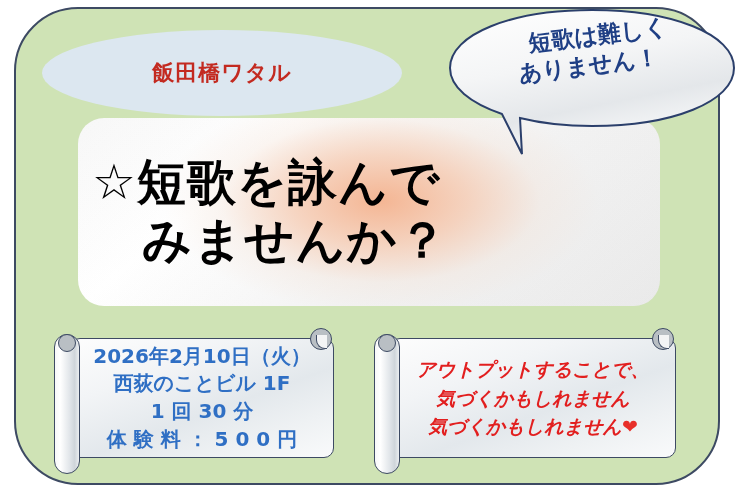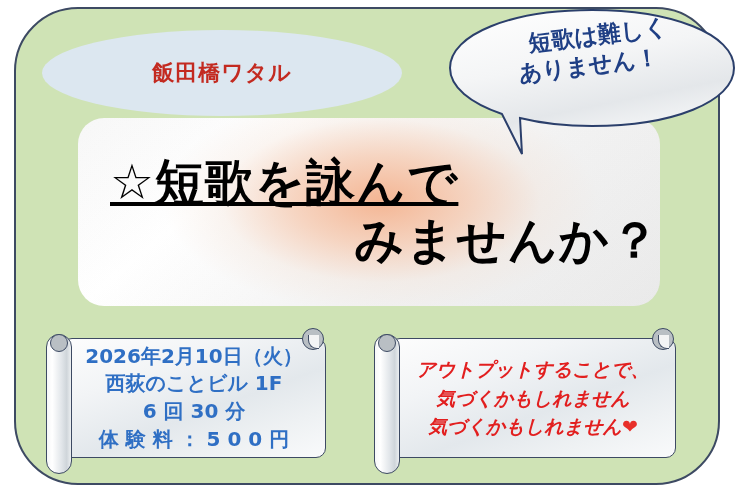--- a/index.html
+++ b/index.html
@@ -84,31 +84,29 @@
     z-index: 5;
     display: flex;
     flex-direction: column;
     justify-content: center;
     color: #000000;
     font-weight: bold;
     font-size: 49px;
     line-height: 1.03;
   }
   .title-line1 {
-    padding-left: 32px;
+    padding-left: 14px;
     white-space: nowrap;
     letter-spacing: 1px;
-    text-decoration: underline;
   }
   .title-line2 {
-    padding-left: 48px;
+    padding-left: 64px;
     white-space: nowrap;
     letter-spacing: 1px;
     margin-top: 8px;
-    text-align: right;
   }
 
   
   .bubble-wrap {
     position: absolute;
     left: 444px;
     top: 2px;
     width: 296px;
     height: 170px;
     z-index: 6;
@@ -210,21 +208,21 @@
     display: flex;
     flex-direction: column;
     align-items: center;
     justify-content: center;
     z-index: 5;
     text-align: center;
   }
   .scroll-text div { white-space: nowrap; }
 
   
-  #scroll-left { left: 40px; top: 328px; width: 290px; height: 148px; }
+  #scroll-left { left: 48px; top: 328px; width: 290px; height: 148px; }
   #scroll-left .scroll-text {
     color: #2f6fc4;
     font-weight: bold;
     font-size: 20px;
     line-height: 1.38;
   }
 
   
   #scroll-right { left: 368px; top: 328px; width: 312px; height: 148px; }
   #scroll-right .scroll-text {
@@ -279,21 +277,21 @@
 
   <div class="scroll" id="scroll-left">
     <div class="scroll-body"></div>
     <div class="roll-left"></div>
     <div class="roll-left-cap"></div>
     <div class="curl-right"></div>
     <div class="curl-right-inner"></div>
     <div class="scroll-text">
       <div>2026年2月10日（火）</div>
       <div>西荻のことビル 1F</div>
-      <div>6 回 30 分</div>
+      <div>1 回 30 分</div>
       <div>体 験 料 ： 5 0 0 円</div>
     </div>
   </div>
 
   <div class="scroll" id="scroll-right">
     <div class="scroll-body"></div>
     <div class="roll-left"></div>
     <div class="roll-left-cap"></div>
     <div class="curl-right"></div>
     <div class="curl-right-inner"></div>

